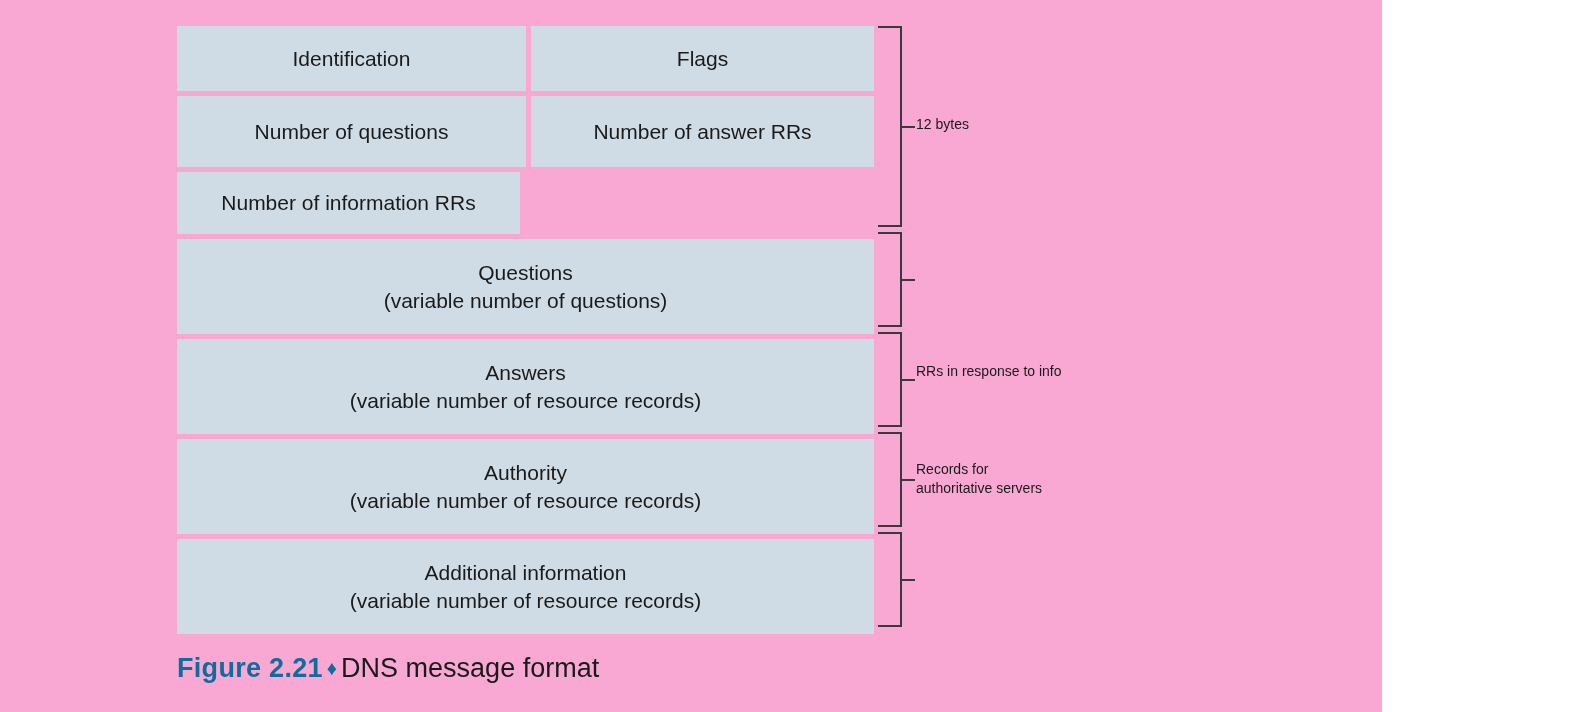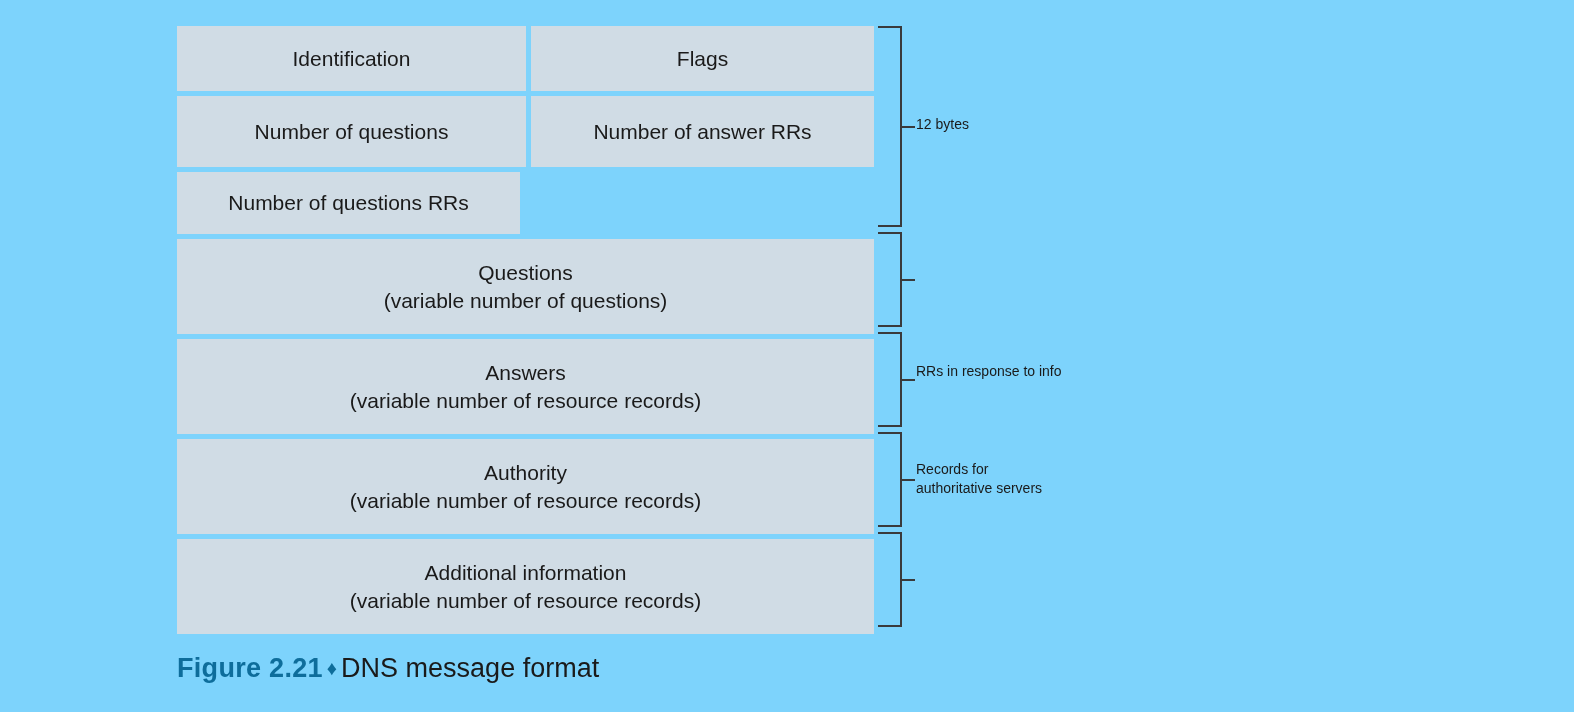--- a/index.html
+++ b/index.html
@@ -7,23 +7,23 @@
     margin: 0;
     padding: 0;
     background: #ffffff;
   }
   body {
     font-family: "Liberation Sans", sans-serif;
     -webkit-font-smoothing: antialiased;
   }
   #figure-root {
     position: relative;
-    width: 1574px;
+    width: 1382px;
     height: 712px;
-    background: #7dd3fc;
+    background: #f9a8d4;
     overflow: hidden;
   }
 
   
   .msg-stack {
     position: absolute;
     left: 177px;
     top: 26px;
     width: 697px;
   }
@@ -136,21 +136,21 @@
       <div class="cell half-left">
         <span>Number of questions</span>
       </div>
       <div class="cell half-right">
         <span>Number of answer RRs</span>
       </div>
     </div>
 
     <div class="msg-row h-row row3">
       <div class="cell half-right">
-        <span>Number of questions RRs</span>
+        <span>Number of information RRs</span>
       </div>
     </div>
 
     <div class="msg-row v-row">
       <div class="cell full">
         <span class="cell-lines">
           <span class="l1">Questions</span>
           <span class="l2">(variable number of questions)</span>
         </span>
       </div>

